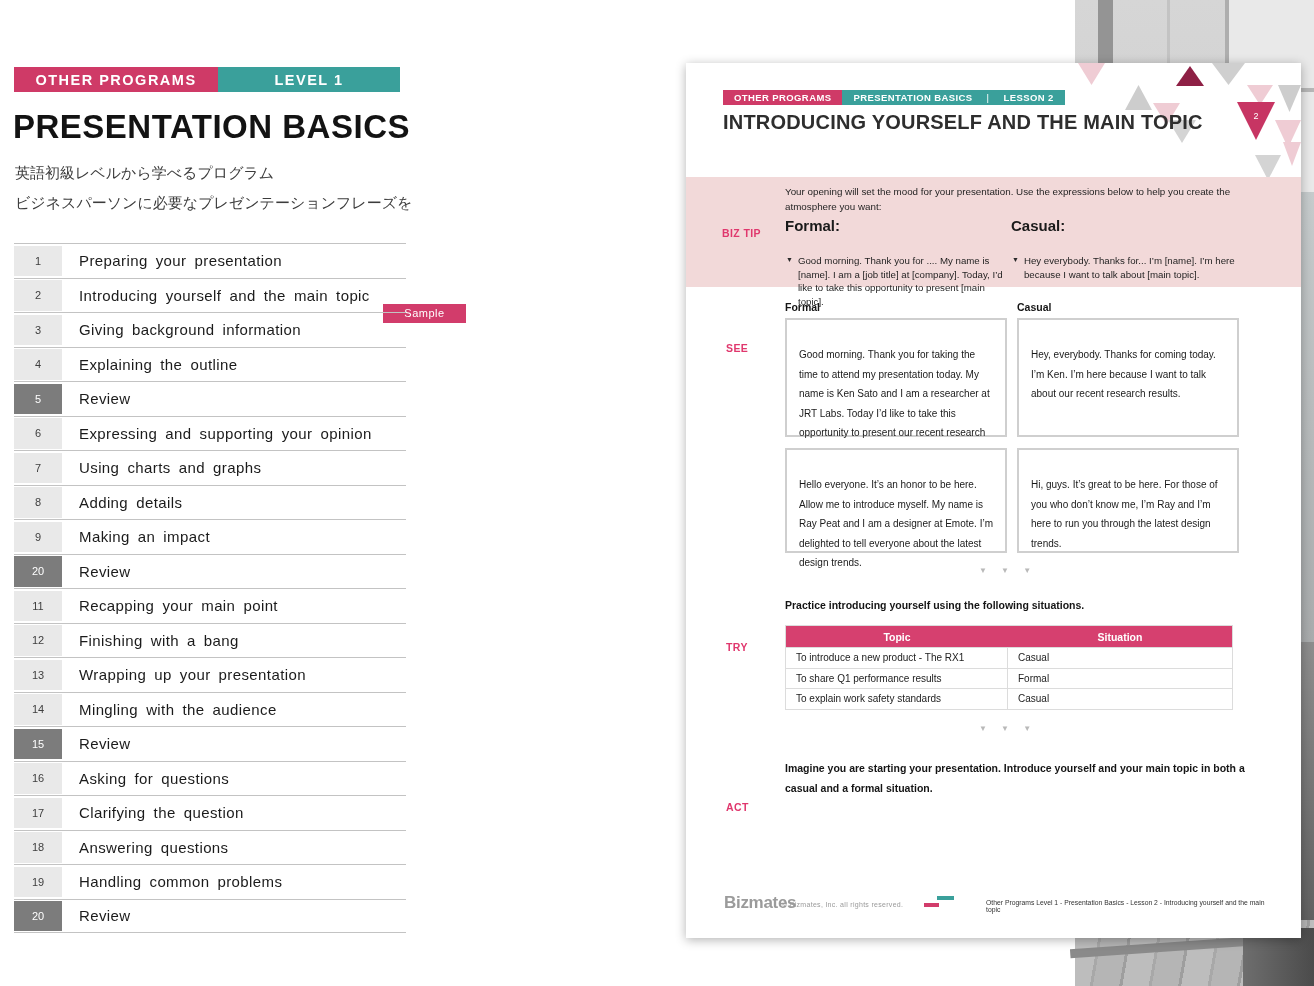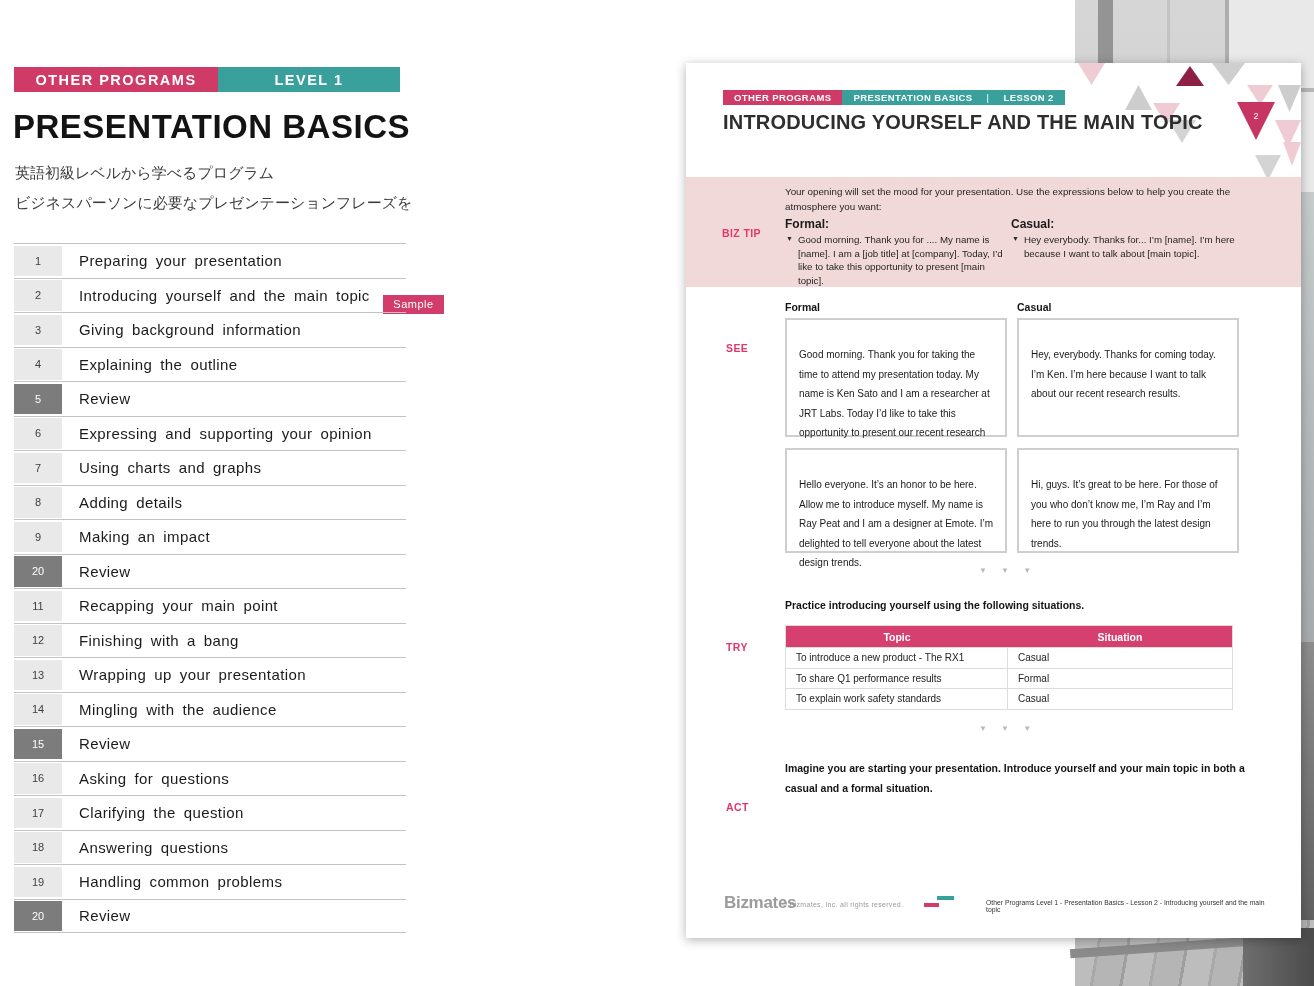--- a/index.html
+++ b/index.html
@@ -35,21 +35,21 @@
                    line-height:30px; z-index:2; }
 
   .lesson-list { position:absolute; left:14px; top:243px; width:392px; z-index:2; }
   .lesson-row { position:relative; display:flex; height:34.5px; border-top:1px solid #c3c3c3; }
   .lesson-row:last-child { border-bottom:1px solid #c3c3c3; }
   .lesson-num { width:48px; margin:1.5px 0; background:#e9e9e9; color:#3e3e3e;
                 display:flex; align-items:center; justify-content:center; font-size:11px; }
   .lesson-row.review .lesson-num { background:#7c7c7c; color:#ffffff; }
   .lesson-title { flex:1; display:flex; align-items:center; padding-left:17px;
                   font-size:15px; color:#1b1b1b; letter-spacing:0.4px; word-spacing:3.5px; }
-  .sample-badge { position:absolute; left:369px; top:16px; width:61px; height:19px;
+  .sample-badge { position:absolute; left:369px; top:25px; width:83px; height:19px;
                   background:#d23c6b; color:#fff; font-size:11px; letter-spacing:0.5px;
                   display:flex; align-items:center; justify-content:center; cursor:pointer;text-align:center; }
 
   
   .slide { position:absolute; left:686px; top:63px; width:615px; height:875px; background:#ffffff;
            box-shadow:0 2px 10px rgba(0,0,0,0.30); z-index:3; }
   .slide * { position:absolute; }
 
   .tri-deco { right:0; top:0; width:245px; height:130px; }
 
@@ -63,21 +63,21 @@
 
   .slide-title { left:37px; top:48px; font-size:20px; font-weight:bold; color:#2e2e2e; letter-spacing:0.2px; }
 
   .biztip { left:0; top:114px; width:615px; height:110px; background:#f2d9d9; }
   .sec-label { font-weight:bold; font-size:10.5px; color:#e0376d; letter-spacing:0.4px;margin-top:40px; }
   .biztip-label { left:36px; top:10px; }
   .biztip-intro { left:99px; top:8px; width:488px; font-size:9.8px; line-height:14.5px; color:#1f1f1f; }
   .tip-col { top:40px; }
   .tip-col.formal { left:99px; width:226px; }
   .tip-col.casual { left:325px; width:250px; }
-  .tip-head { position:static; display:block; font-size:12px; font-weight:bold; color:#1a1a1a; margin-bottom:2px; }
+  .tip-head { position:static; display:block; font-size:15px; font-weight:bold; color:#1a1a1a; margin-bottom:20px; }
   .tip-item { position:static; display:flex; }
   .tip-bullet { position:static; font-size:7px; color:#2a2a2a; margin:2px 5px 0 1px; }
   .tip-text { position:static; font-size:9.7px; line-height:13.5px; color:#1f1f1f; }
 
   .see-label { left:40px; top:239px; }
   .col-head { top:238px; font-size:10.5px; font-weight:bold; color:#151515; }
   .col-head.formal { left:99px; }
   .col-head.casual { left:331px; }
   .see-grid { left:99px; top:255px; width:456px; display:grid; position:absolute;
               grid-template-columns:222px 222px; column-gap:10px; row-gap:11px; }

